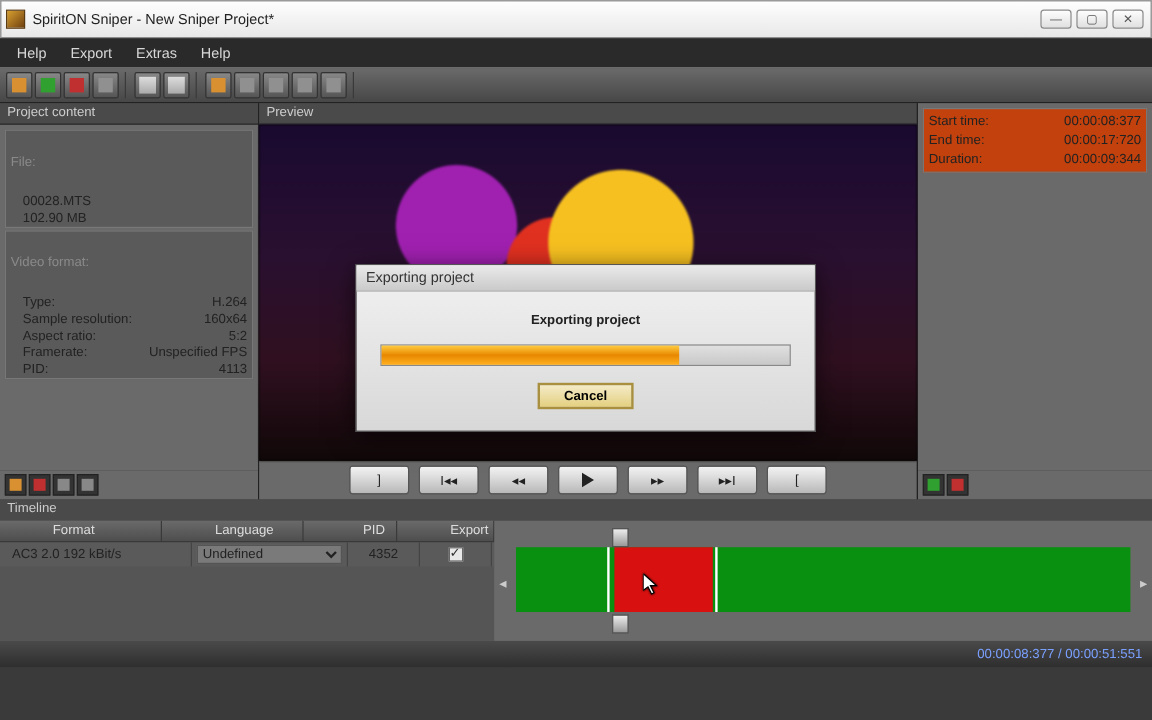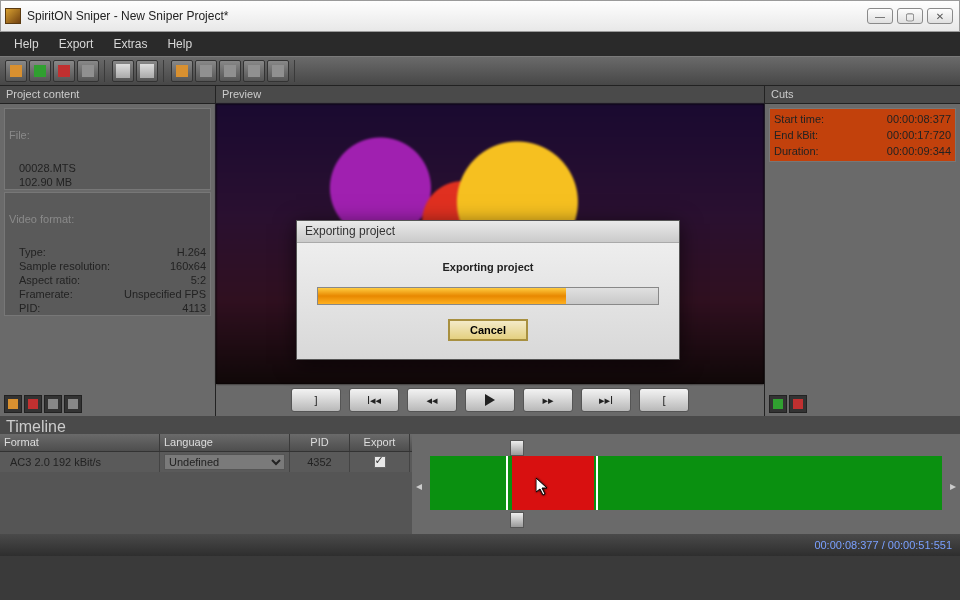--- a/index.html
+++ b/index.html
@@ -54,26 +54,26 @@
 
 .bottom-tools { height:24px; background:#6a6a6a; display:flex; align-items:center; padding:0 4px; gap:2px;}
 .sm-btn { width:18px; height:18px; background:#333; border:1px solid #222; position:relative;}
 .sm-btn::before{content:"";position:absolute;inset:3px;}
 .sm-btn.o::before{background:#d89030;}
 .sm-btn.r::before{background:#c03030;}
 .sm-btn.g::before{background:#30a030;}
 .sm-btn.gr::before{background:#888;}
 
 .timeline-panel { background:#3a3a3a; }
-.timeline-header { height:18px; background:#4a4a4a; color:#ccc; font-size:16px; padding:2px 6px;}
+.timeline-header { height:18px; background:#4a4a4a; color:#ccc; font-size:11px; padding:2px 6px;}
 .timeline-body { height:100px; background:#6a6a6a; display:flex;}
 
 .track-table { width:412px; background:#555; font-size:11px;}
 .track-table-head { display:flex; background:linear-gradient(#6a6a6a,#4e4e4e); color:#ddd; height:18px; border-bottom:1px solid #333;}
-.track-table-head > div { border-right:1px solid #3a3a3a; padding:2px 4px;}
+.track-table-head > div { border-right:1px solid #3a3a3a; padding:2px 4px;margin-left:40px;}
 .col-fmt{width:160px;} .col-lang{width:130px;} .col-pid{width:60px;text-align:center;} .col-exp{width:60px;text-align:center;}
 .track-row { display:flex; background:#5a5a5a;}
 .track-row > div { border-right:1px solid #444; padding:2px 4px; color:#222; display:flex; align-items:center;}
 .track-row .chk { width:12px; height:12px; border:1px solid #666; background:#e8e8e8; margin:0 auto; position:relative;}
 .track-row .chk::after{content:"✓";position:absolute;top:-3px;left:0;font-size:11px;color:#333;}
 .track-row select { width:100%; font-size:11px; background:#7a7a7a; border:1px solid #555; color:#222; height:16px;}
 
 .timeline-track { flex:1; position:relative; background:#6a6a6a;}
 .tl-nav { position:absolute; top:42px; width:10px; height:20px; color:#ccc; font-size:12px; display:flex; align-items:center; justify-content:center;}
 .tl-nav.left{left:2px;} .tl-nav.right{right:2px;}
@@ -188,29 +188,28 @@
       <div class="trans-btn">I◂◂</div>
       <div class="trans-btn">◂◂</div>
       <div class="trans-btn play"></div>
       <div class="trans-btn">▸▸</div>
       <div class="trans-btn">▸▸I</div>
       <div class="trans-btn">[</div>
     </div>
   </div>
 
   <div class="right-col">
-    <div class="panel-header">Cuts</div>
     <div class="panel-body">
       <div class="cuts-body">
         <div class="cuts-row">
             <span>Start time:</span>
             <span>00:00:08:377</span>
           </div>
         <div class="cuts-row">
-            <span>End kBit:</span>
+            <span>End time:</span>
             <span>00:00:17:720</span>
           </div>
         <div class="cuts-row">
             <span>Duration:</span>
             <span>00:00:09:344</span>
           </div>
       </div>
     </div>
     <div class="bottom-tools">
       <div class="sm-btn g"></div>

